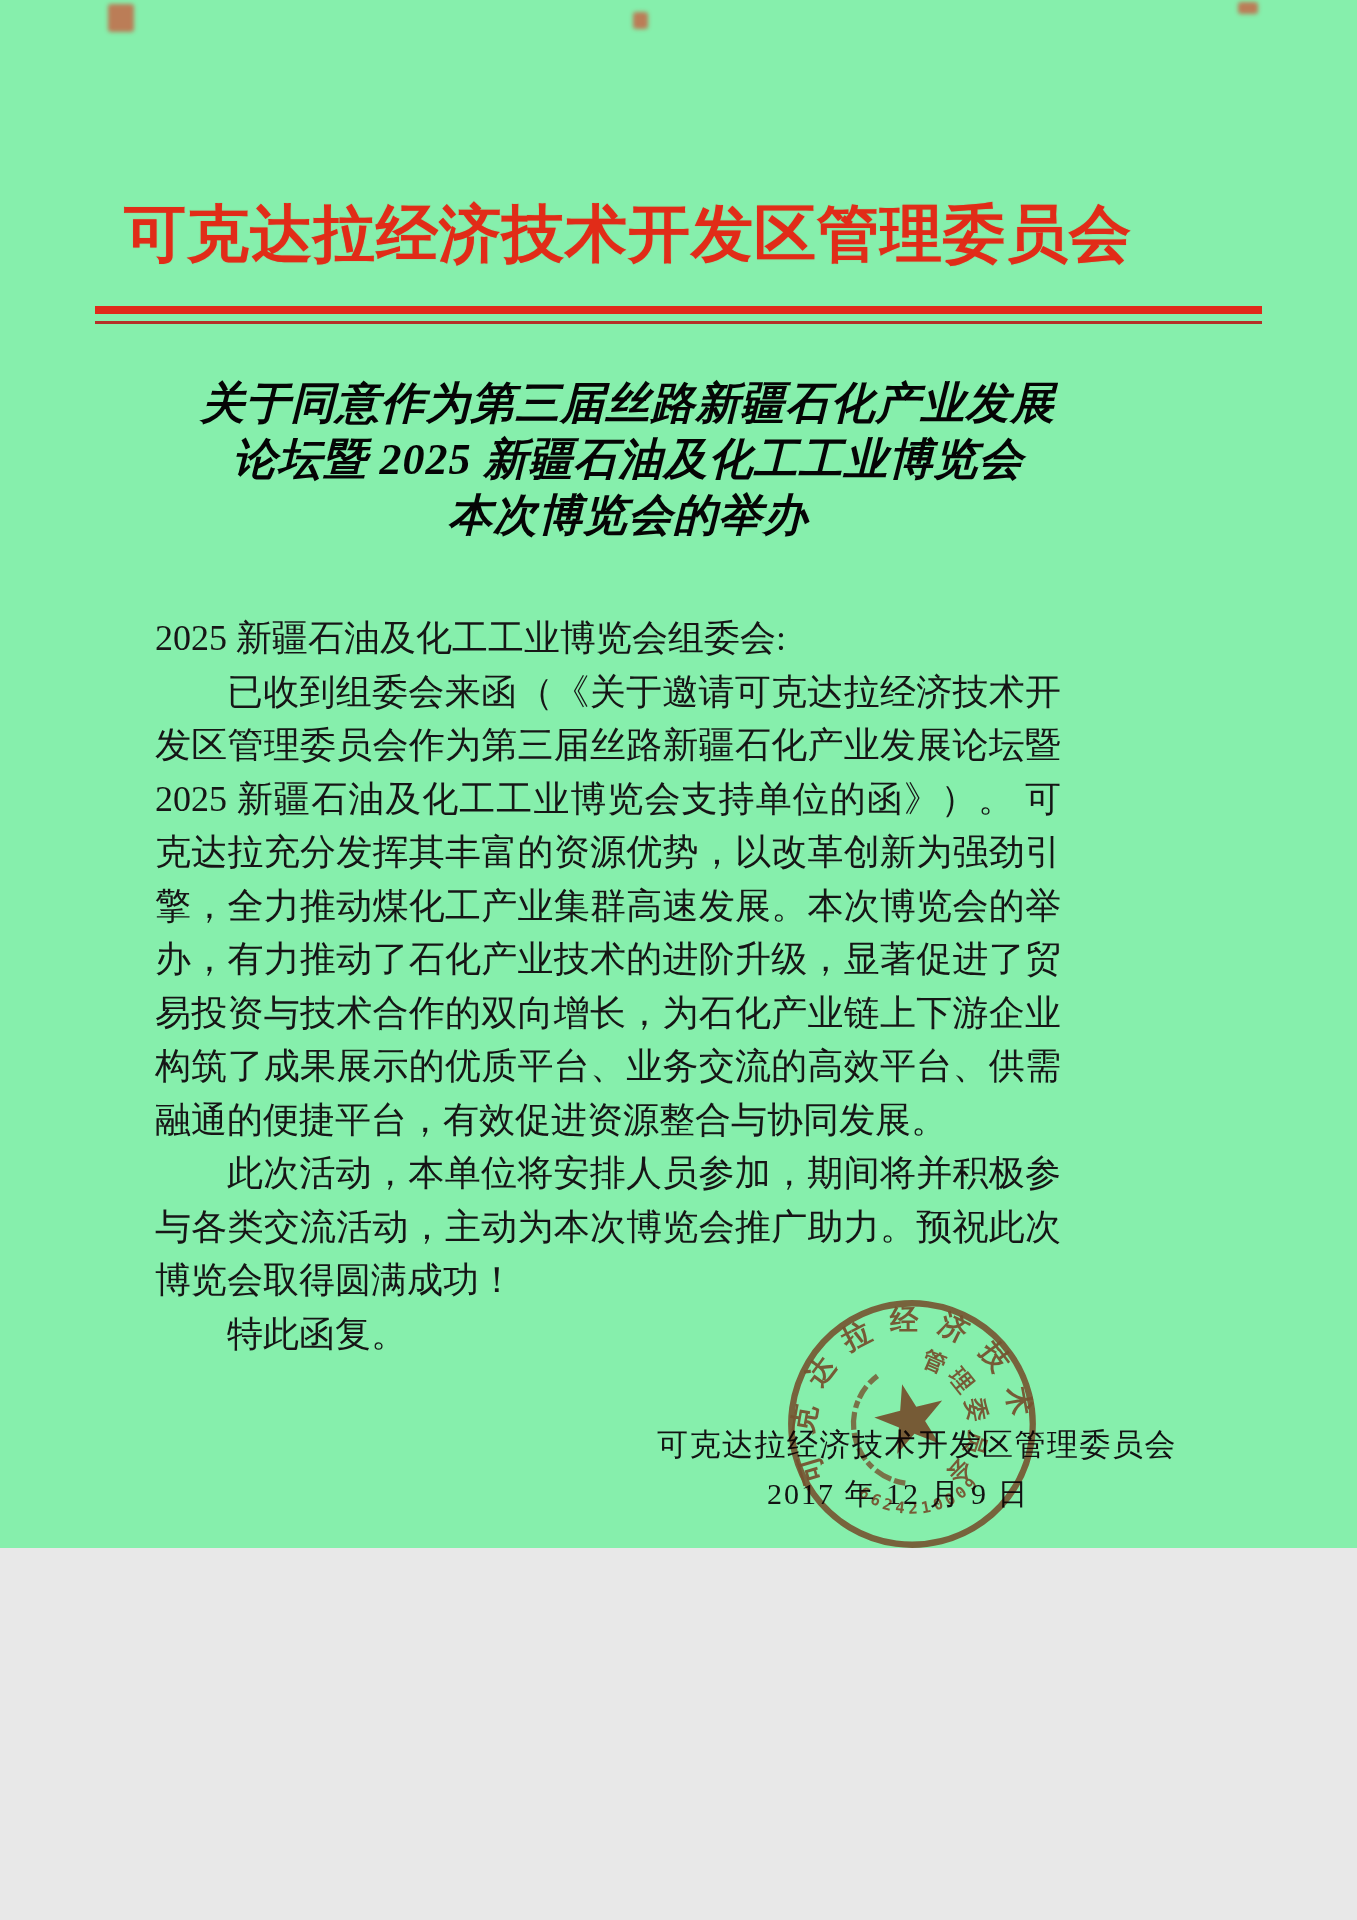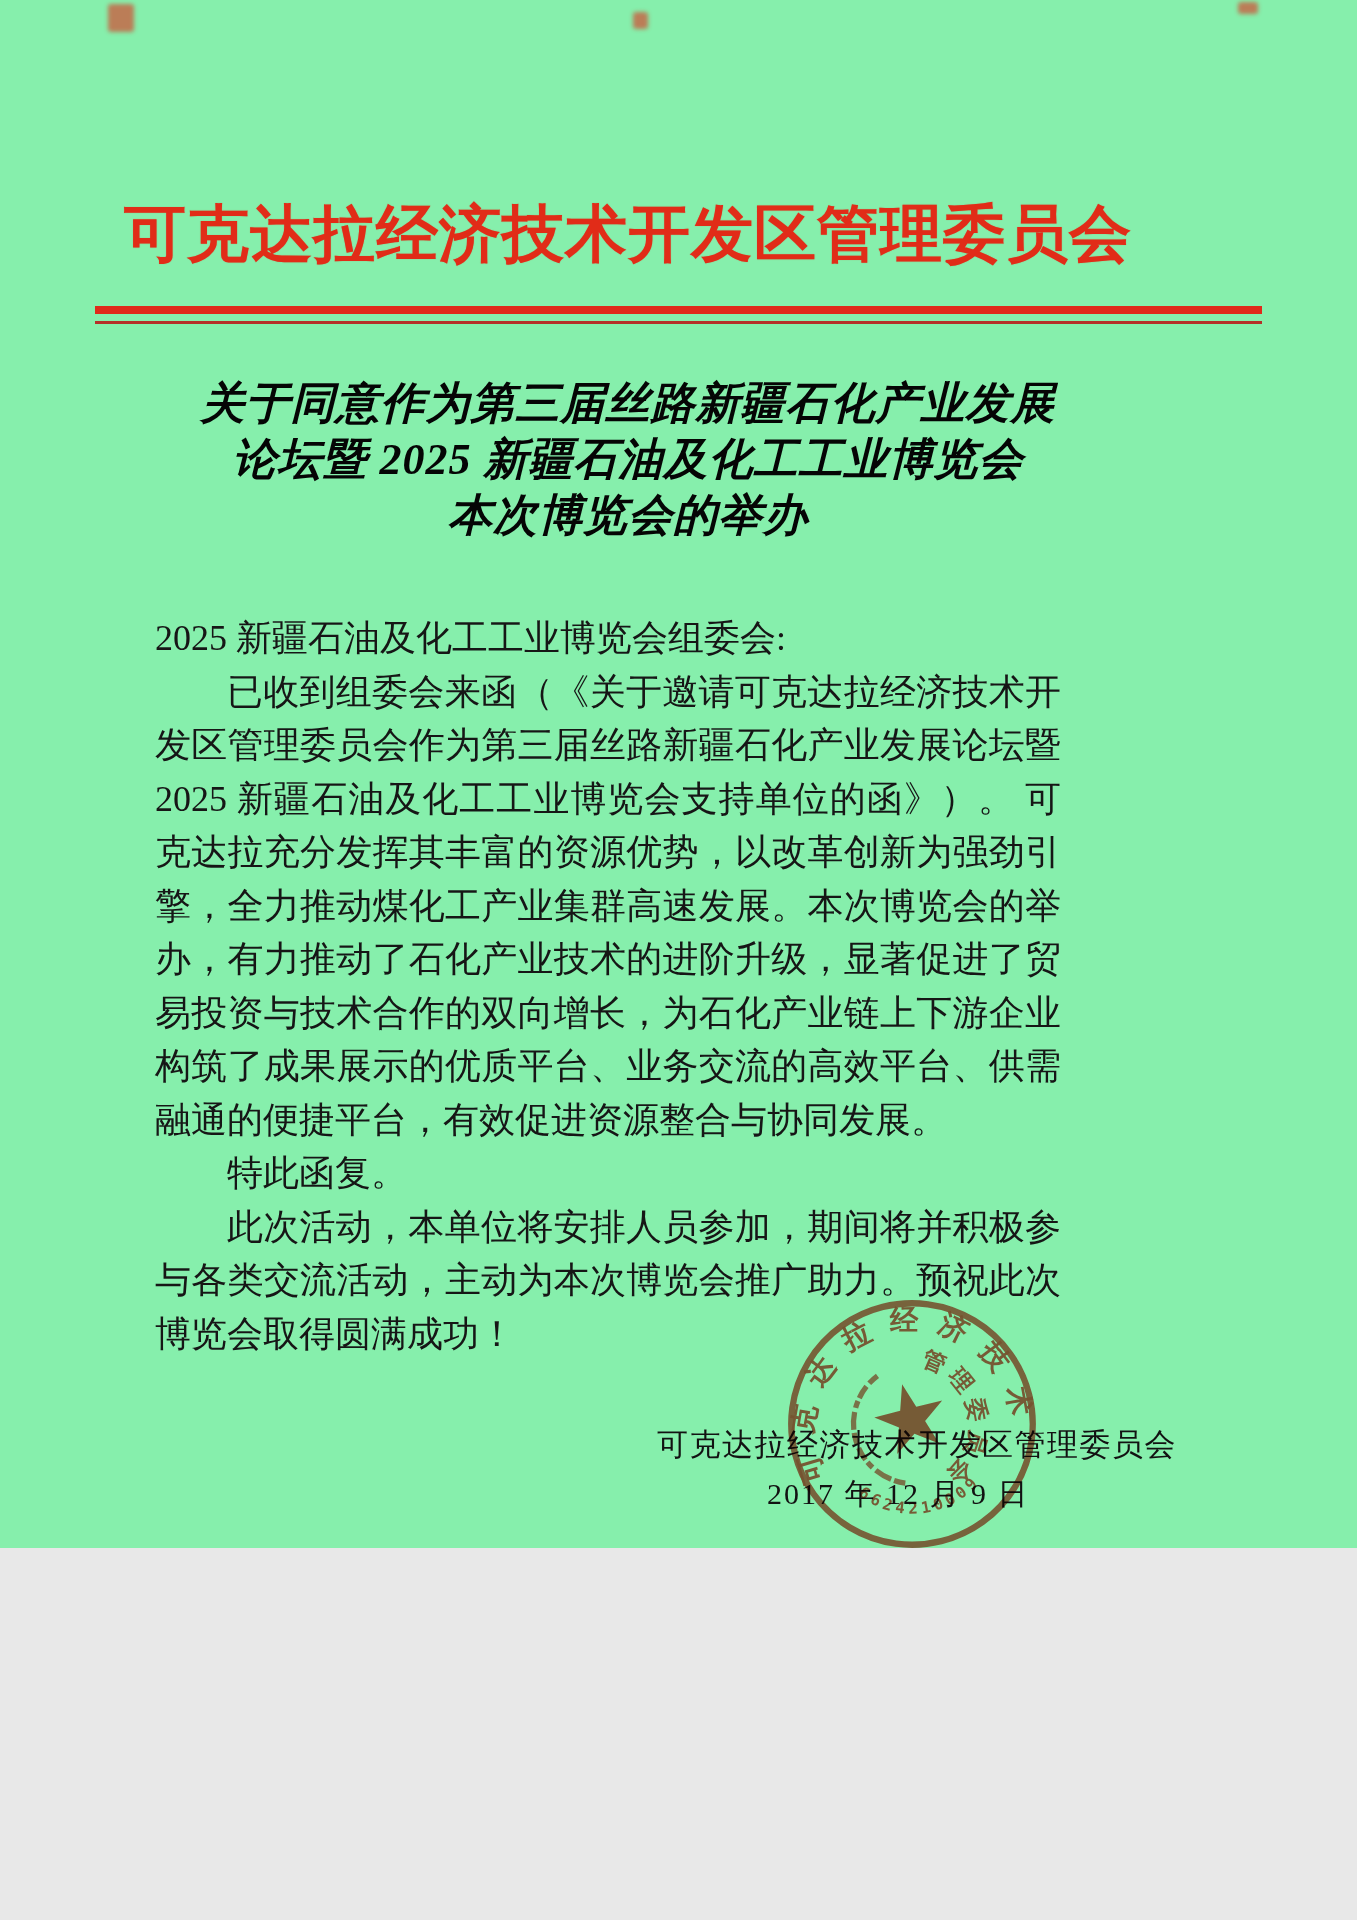--- a/index.html
+++ b/index.html
@@ -95,22 +95,22 @@
 
   <div class="doc-title">
     <div>关于同意作为第三届丝路新疆石化产业发展</div>
     <div>论坛暨 2025 新疆石油及化工工业博览会</div>
     <div>本次博览会的举办</div>
   </div>
 
   <div class="body-text">
     <p>2025 新疆石油及化工工业博览会组委会:</p>
     <p class="indent">已收到组委会来函（《关于邀请可克达拉经济技术开发区管理委员会作为第三届丝路新疆石化产业发展论坛暨 2025 新疆石油及化工工业博览会支持单位的函》）。 可克达拉充分发挥其丰富的资源优势，以改革创新为强劲引擎，全力推动煤化工产业集群高速发展。本次博览会的举办，有力推动了石化产业技术的进阶升级，显著促进了贸易投资与技术合作的双向增长，为石化产业链上下游企业构筑了成果展示的优质平台、业务交流的高效平台、供需融通的便捷平台，有效促进资源整合与协同发展。</p>
+    <p class="indent">此次活动，本单位将安排人员参加，期间将并积极参与各类交流活动，主动为本次博览会推广助力。预祝此次博览会取得圆满成功！</p>
     <p class="indent">特此函复。</p>
-    <p class="indent">此次活动，本单位将安排人员参加，期间将并积极参与各类交流活动，主动为本次博览会推广助力。预祝此次博览会取得圆满成功！</p>
   </div>
 
   <div class="signature">可克达拉经济技术开发区管理委员会</div>
   <div class="date">2017 年 12 月 9 日</div>
 
   <svg class="seal" viewBox="0 0 240 240">
     <defs>
       <path id="sealArcTop" d="M 30,155 A 94.8,94.8 0 1 1 210,155" fill="none"></path>
       <path id="sealArcInnerRight" d="M 138.8,67.5 A 57,57 0 0 1 139.8,173.5" fill="none"></path>
       <path id="sealArcBottom" d="M 47,163 A 84,84 0 0 0 193,163" fill="none"></path>

